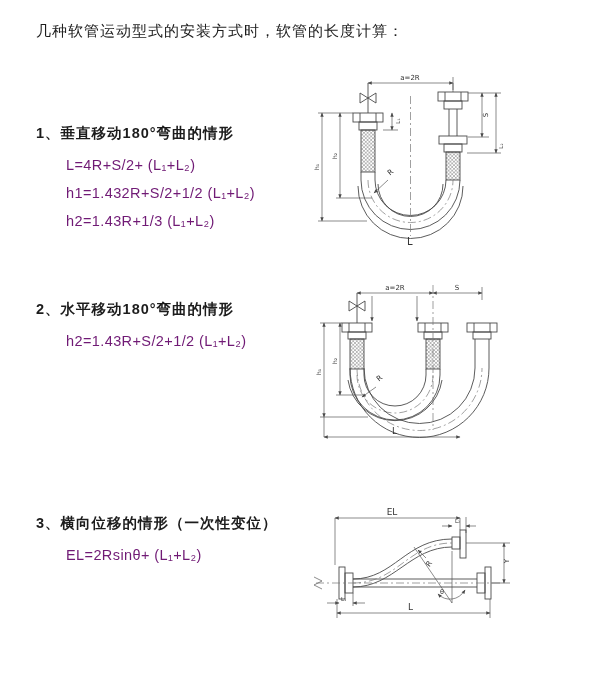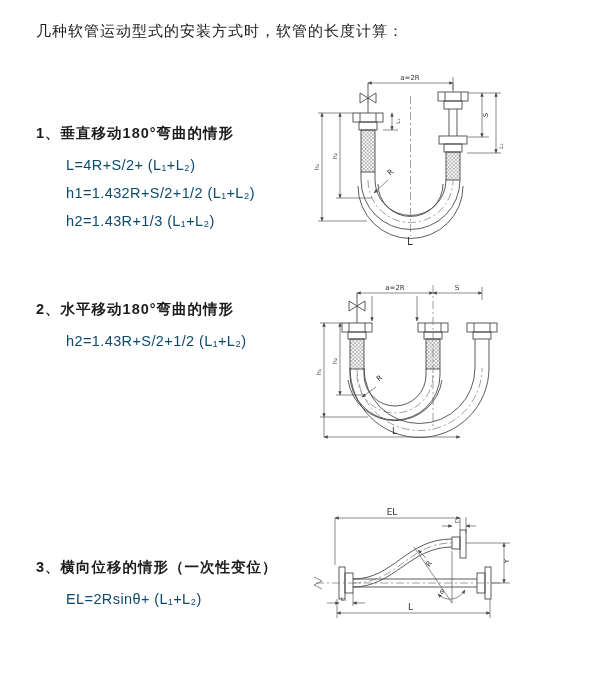--- a/index.html
+++ b/index.html
@@ -5,24 +5,24 @@
   html,body{margin:0;padding:0;}
   body{
     width:600px;height:675px;background:#ffffff;position:relative;overflow:hidden;
     font-family:"Liberation Sans",sans-serif;color:#1c1c1c;
   }
   .doc-title{
     position:absolute;left:36px;top:22px;font-size:15px;font-weight:400;letter-spacing:1px;
   }
   .section{position:absolute;left:36px;}
   .section-heading{font-size:14.5px;font-weight:700;letter-spacing:1px;margin:0 0 8px 0;}
-  .formula{font-size:14.5px;letter-spacing:.4px;height:28px;line-height:28px;margin-left:30px;color:#0c4a6e;}
+  .formula{font-size:14.5px;letter-spacing:.4px;height:28px;line-height:28px;margin-left:30px;color:#701a75;}
   #sec1{top:116px;margin-top:8px;}
   #sec2{top:300px;}
-  #sec3{top:514px;margin-top:44px;}
+  #sec3{top:514px;}
   .diagram{position:absolute;}
   #dia1{left:310px;top:68px;}
   #dia2{left:310px;top:280px;}
   #dia3{left:302px;top:503px;}
   svg{display:block;}
   svg text{font-family:"DejaVu Sans",sans-serif;fill:#333;}
   svg .ln{stroke:#4a4a4a;stroke-width:0.9;fill:none;}
   svg .thin{stroke:#5a5a5a;stroke-width:0.7;fill:none;}
   svg .cl{stroke:#777;stroke-width:0.7;fill:none;stroke-dasharray:8 3 2 3;}
   svg .cuff{stroke:#4a4a4a;stroke-width:0.9;fill:url(#hatch);}

